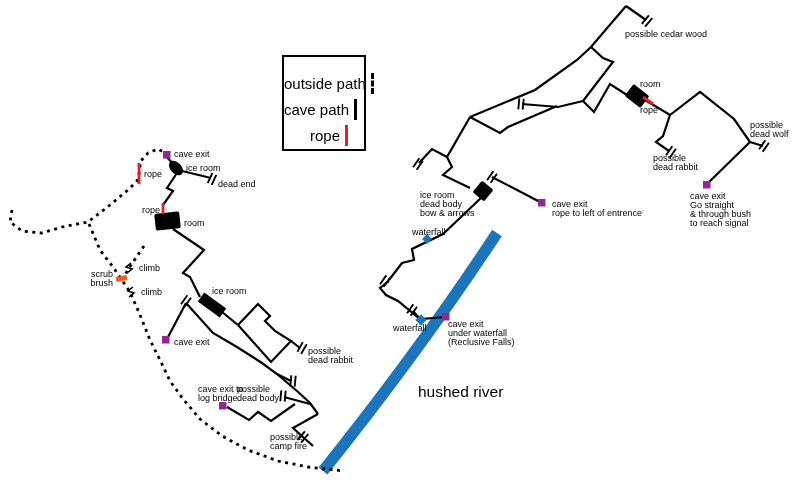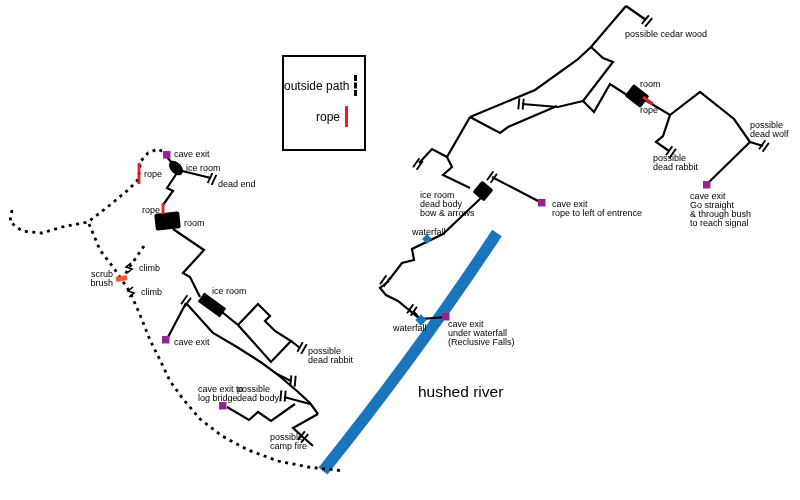--- a/index.html
+++ b/index.html
@@ -3,21 +3,21 @@
 <meta charset="utf-8">
 <style>
   html,body{margin:0;padding:0;background:#fff;}
   #stage{position:relative;width:800px;height:500px;background:#fff;overflow:hidden;
          font-family:"Liberation Sans",sans-serif;}
   #map-svg{position:absolute;left:0;top:0;}
   .legend{position:absolute;left:282px;top:55px;width:84px;height:96px;
           border:2px solid #000;background:#fff;box-sizing:border-box;
           padding-top:13px;display:flex;flex-direction:column;}
   .legend-row{display:flex;align-items:center;height:31px;}
-  .legend-label{flex:1;text-align:right;font-size:12px;color:#000;padding-right:5px;
+  .legend-label{flex:1;text-align:right;font-size:15px;color:#000;padding-right:5px;
                 font-weight:500;white-space:nowrap;}
   .legend-sym{width:4px;height:21px;margin-right:12px;}
   .sym-dashed{border-left:3px dashed #000;}
   .sym-solid{border-left:3px solid #000;}
   .sym-rope{border-left:3px solid #ed1c24;}
 </style>
 </head>
 <body>
 
 <div id="stage">
@@ -158,17 +158,21 @@
       <text x="448" y="327" fill="#000000" font-size="9" font-weight="500" text-anchor="start"><tspan x="448" dy="0">cave exit</tspan><tspan x="448" dy="9">under waterfall</tspan><tspan x="448" dy="9">(Reclusive Falls)</tspan></text>
       <text x="418" y="397" fill="#000000" font-size="15.5" font-weight="500" text-anchor="start"><tspan x="418" dy="0">hushed river</tspan></text>
     </svg>
 
   <div class="legend">
     <div class="legend-row">
       <span class="legend-label">outside path</span>
       <span class="legend-sym sym-dashed"></span>
     </div>
     <div class="legend-row">
+      <span class="legend-label">cave path</span>
+      <span class="legend-sym sym-solid"></span>
+    </div>
+    <div class="legend-row">
       <span class="legend-label">rope</span>
       <span class="legend-sym sym-rope"></span>
     </div>
   </div>
 </div>
 
 </body></html>

